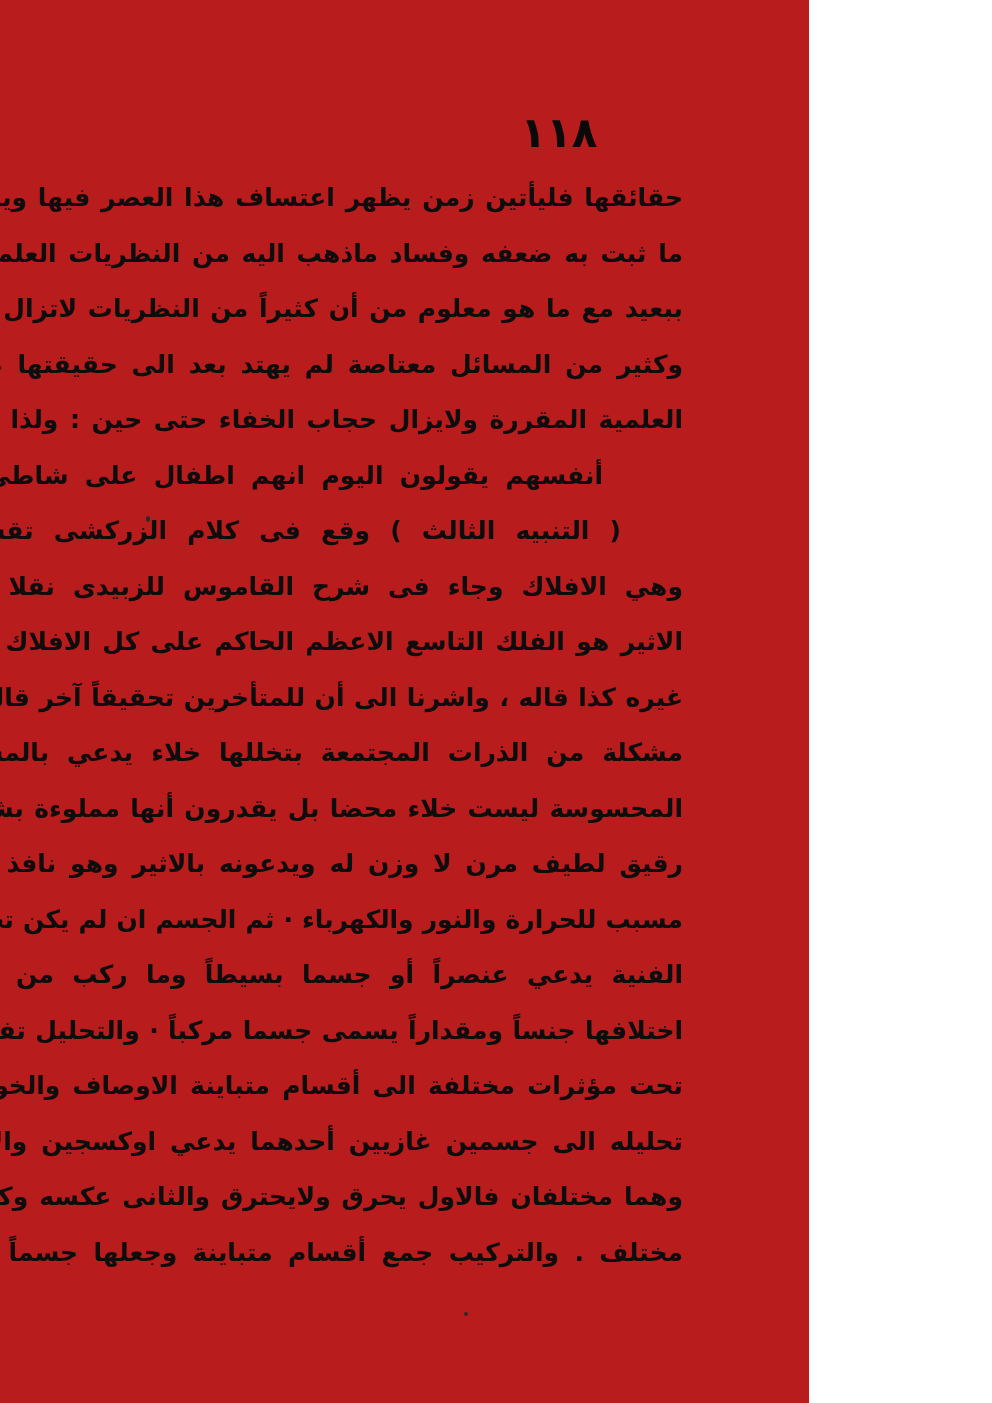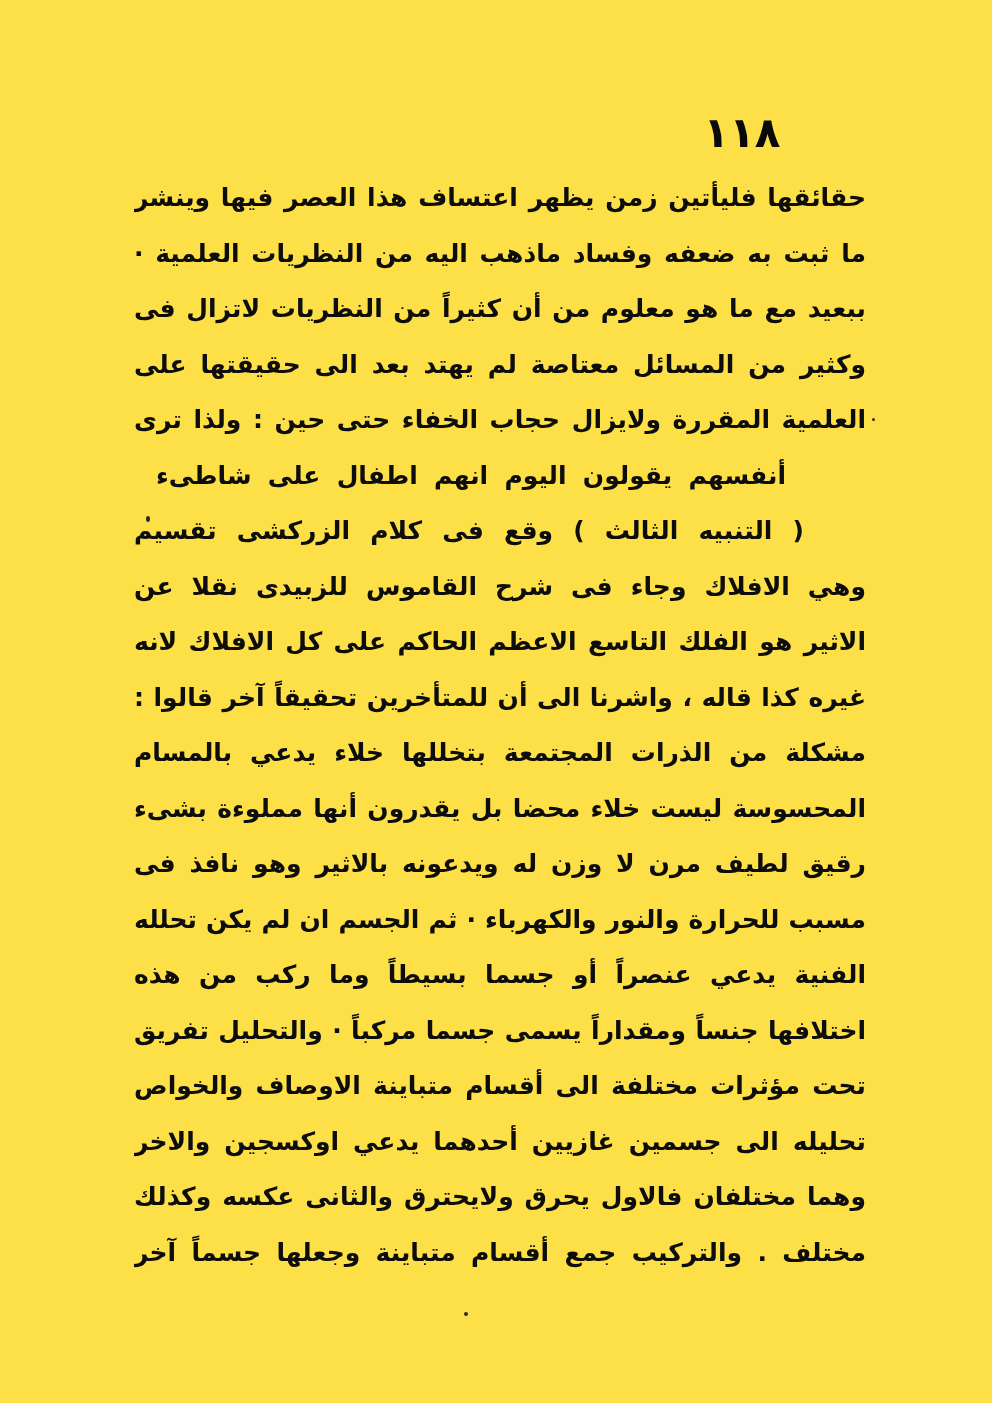--- a/index.html
+++ b/index.html
@@ -2,23 +2,23 @@
 <html lang="ar"><head>
 <meta charset="utf-8">
 <style>
   html, body {
     margin: 0;
     padding: 0;
     background: #ffffff;
   }
   .page {
     position: relative;
-    width: 992px;
+    width: 809px;
     height: 1403px;
-    background: #fde047;
+    background: #b91c1c;
     overflow: hidden;
     font-family: "DejaVu Sans", sans-serif;
   }
   .page-number {
     position: absolute;
     top: 108px;
     right: 200px;
     width: 100px;
     direction: rtl;
     text-align: center;

